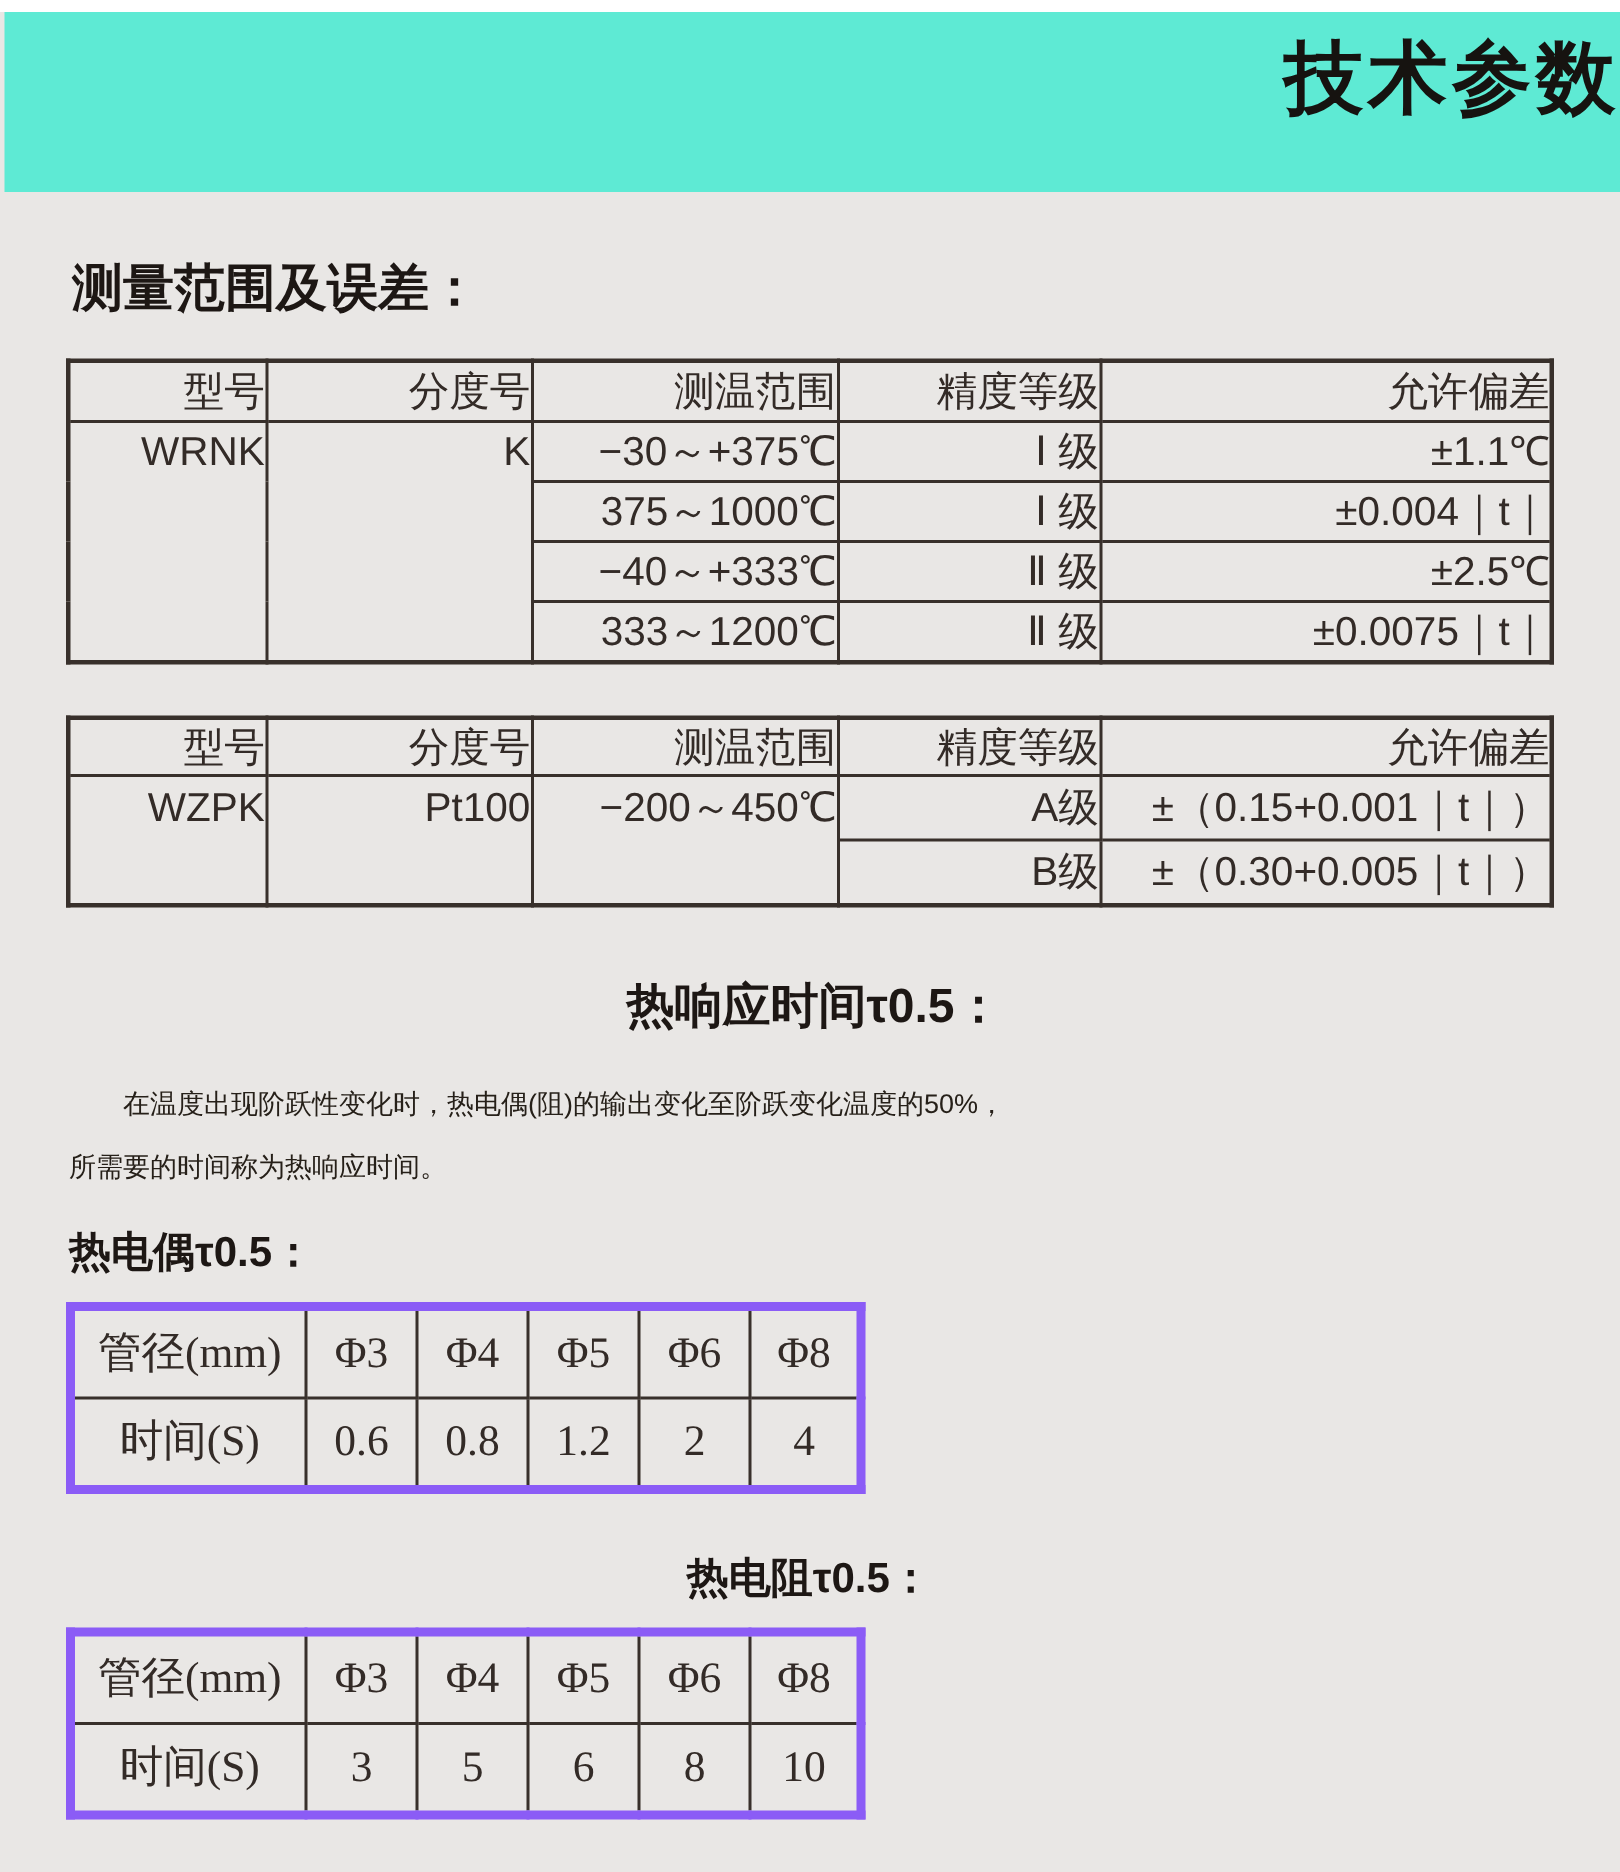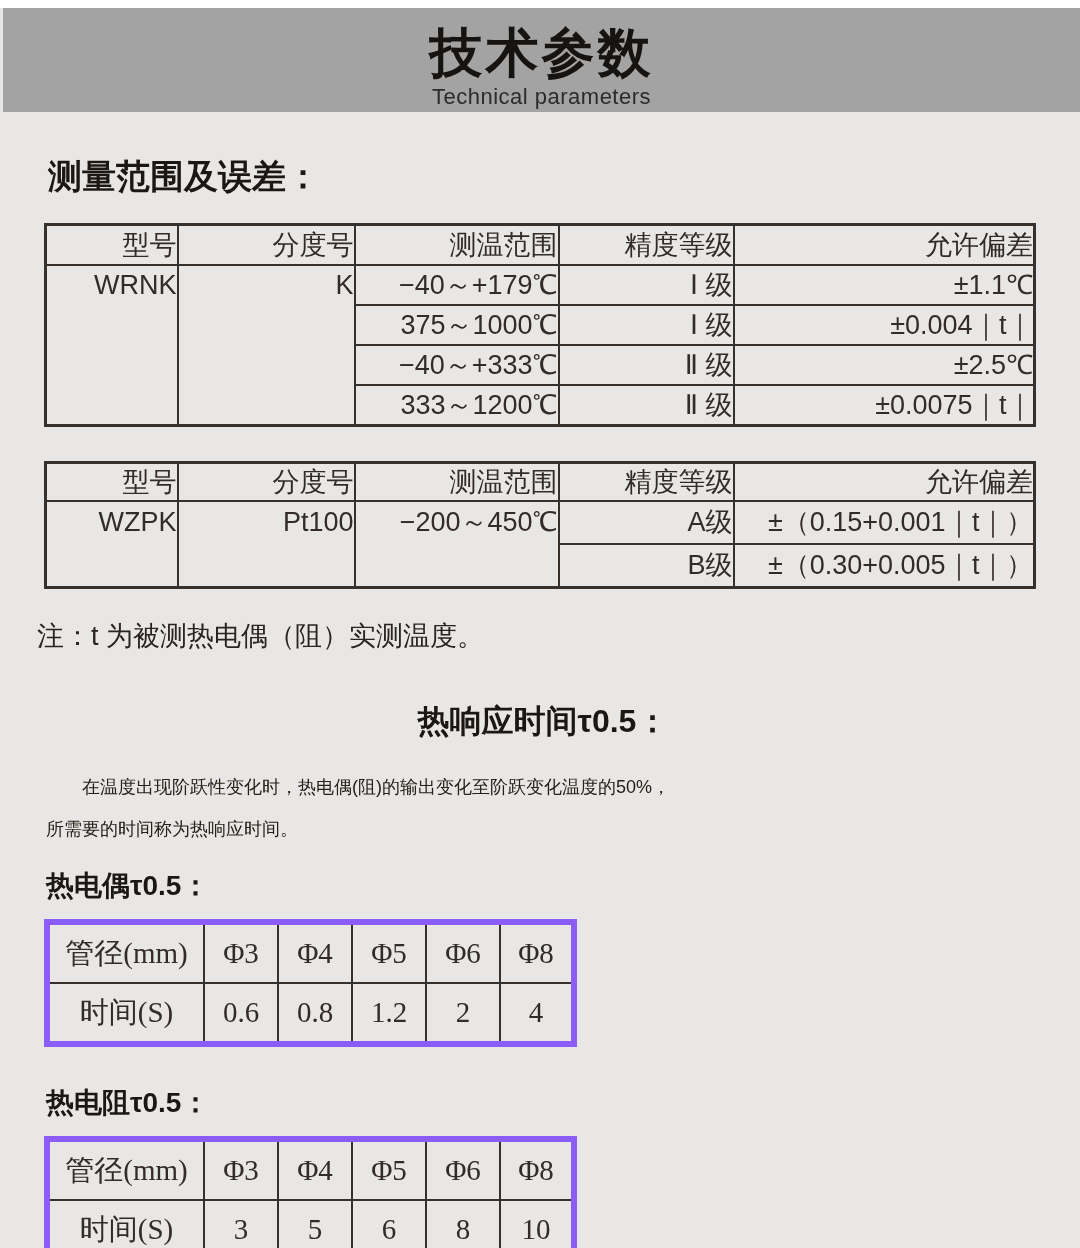--- a/index.html
+++ b/index.html
@@ -15,24 +15,24 @@
     width: 1080px;
     height: 1248px;
     background: #e9e7e5;
     position: relative;
   }
   .top-strip {
     height: 8px;
     background: #ffffff;
   }
   .header-band {
-    height: 104px;
+    height: 120px;
     margin-left: 3px;
-    background: #a3a3a3;
-    text-align: center;
+    background: #5eead4;
+    text-align: right;
   }
   .page-title {
     padding-top: 14px;
     font-size: 53px;
     font-weight: 700;
     letter-spacing: 3px;
     color: #161310;
     line-height: 62px;
   }
   .page-subtitle {
@@ -108,21 +108,21 @@
     margin-top: 22px;
     font-size: 18px;
     color: #262019;
     line-height: 42px;
     width: 975px;
     padding-left: 2px;
   }
   .para .line1 { display: block; text-indent: 2em; }
   .para .line2 { display: block; }
   .sub-heading.tc { margin-top: 16px; }
-  .sub-heading.rtd { margin-top: 36px; }
+  .sub-heading.rtd { margin-top: 36px; text-align: center; }
   table.resp {
     margin-top: 13px;
     width: 527px;
     border: 6px solid #8b5cf6;
     font-family: "Liberation Serif", serif;
   }
   table.resp th, table.resp td {
     border: 2px solid #38302b;
     text-align: center;
     font-size: 29px;
@@ -138,21 +138,20 @@
 </style>
 </head>
 <body>
 
 <div class="page">
 
   <div class="top-strip"></div>
 
   <div class="header-band">
     <div class="page-title">技术参数</div>
-    <div class="page-subtitle">Technical parameters</div>
   </div>
 
   <div class="content">
 
     <div class="sec-heading">测量范围及误差：</div>
 
     <table class="spec spec1">
       <colgroup>
           <col class="c1">
           <col class="c2">
@@ -164,21 +163,21 @@
           <tr>
         <th>型号</th>
         <th>分度号</th>
         <th>测温范围</th>
         <th>精度等级</th>
         <th>允许偏差</th>
       </tr>
       <tr>
         <td class="rs" rowspan="4">WRNK</td>
         <td class="rs" rowspan="4">K</td>
-        <td>−40～+179℃</td>
+        <td>−30～+375℃</td>
         <td>Ⅰ 级</td>
         <td>±1.1℃</td>
       </tr>
       <tr>
         <td>375～1000℃</td>
         <td>Ⅰ 级</td>
         <td>±0.004｜t｜</td>
       </tr>
       <tr>
         <td>−40～+333℃</td>
@@ -218,21 +217,20 @@
         <td>A级</td>
         <td>±（0.15+0.001｜t｜）</td>
       </tr>
       <tr>
         <td>B级</td>
         <td>±（0.30+0.005｜t｜）</td>
       </tr>
     </tbody>
       </table>
 
-    <div class="note">注：t 为被测热电偶（阻）实测温度。</div>
 
     <div class="sec-heading2">热响应时间τ0.5：</div>
 
     <div class="para">
       <span class="line1">在温度出现阶跃性变化时，热电偶(阻)的输出变化至阶跃变化温度的50%，</span>
       <span class="line2">所需要的时间称为热响应时间。</span>
     </div>
 
     <div class="sub-heading tc">热电偶τ0.5：</div>
 

